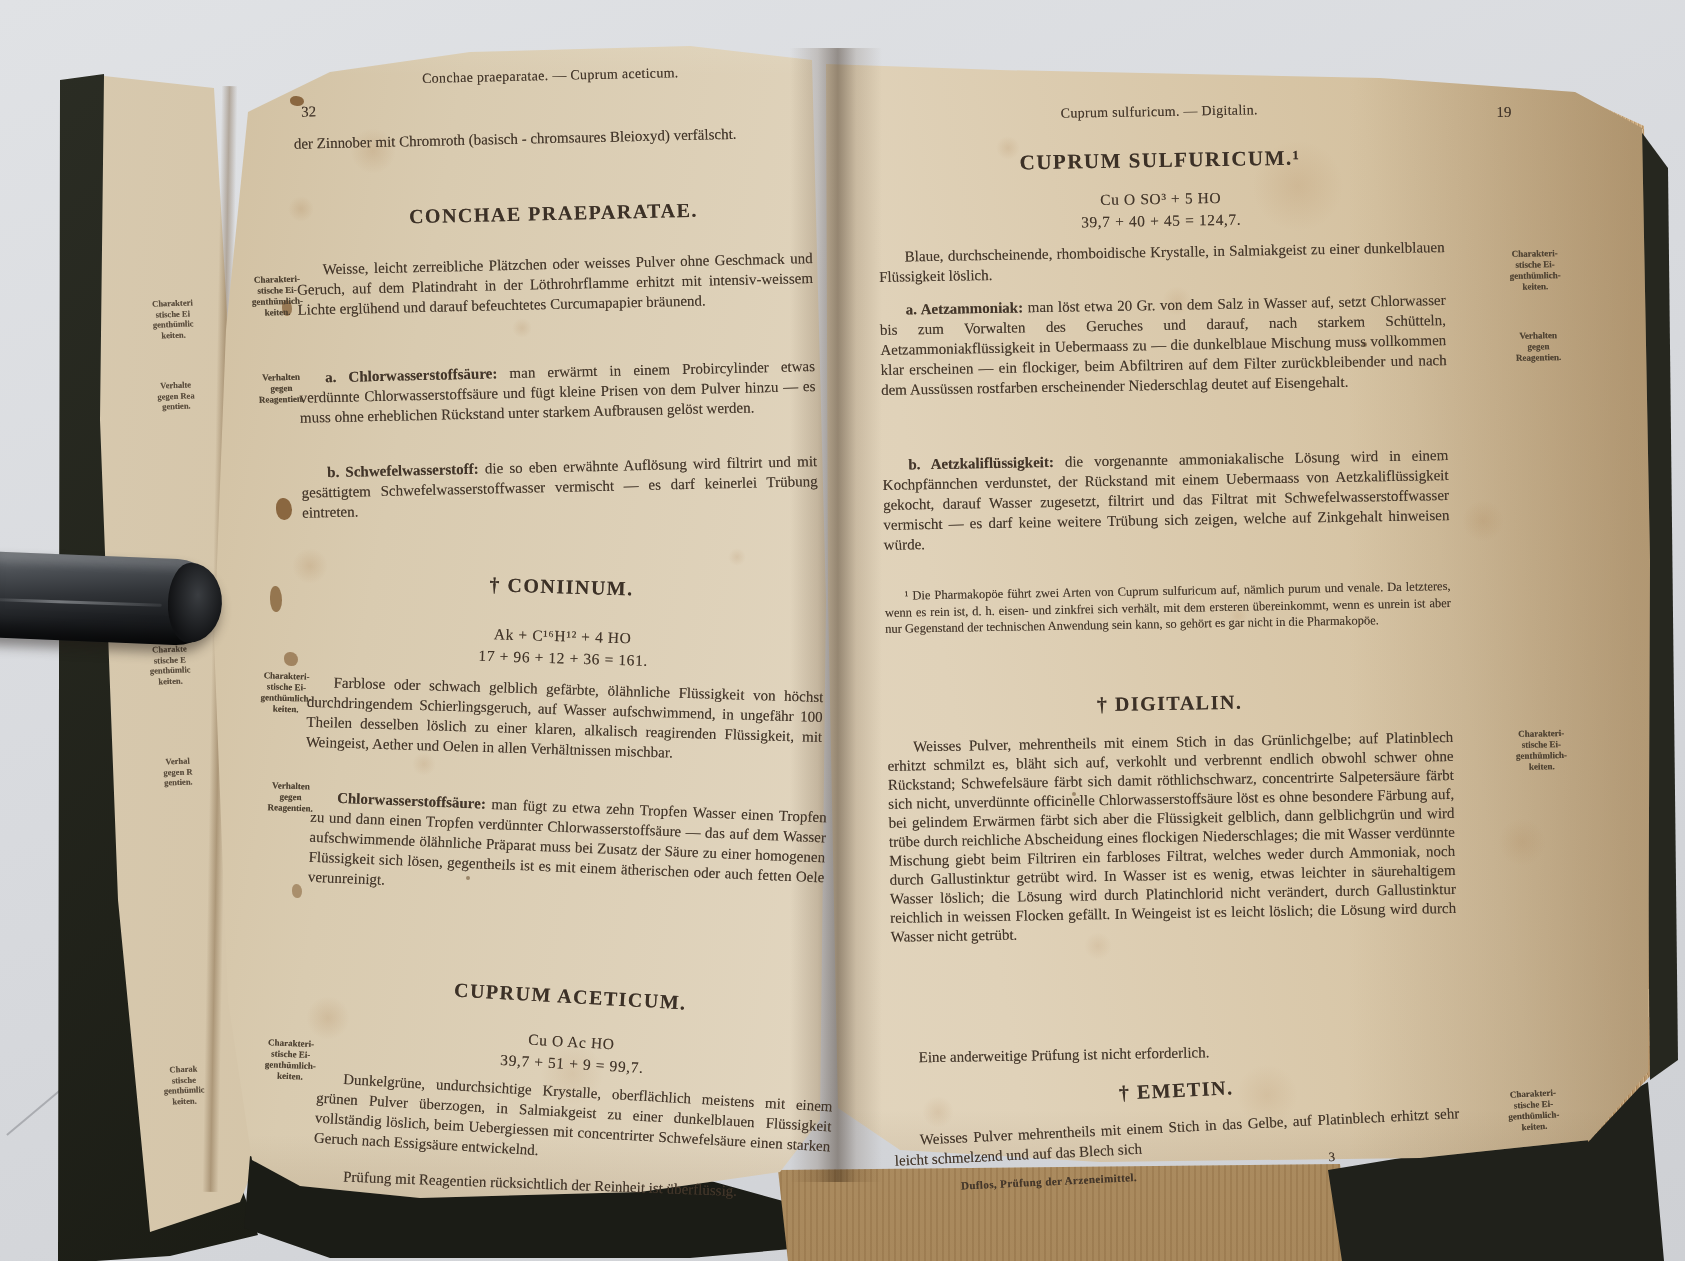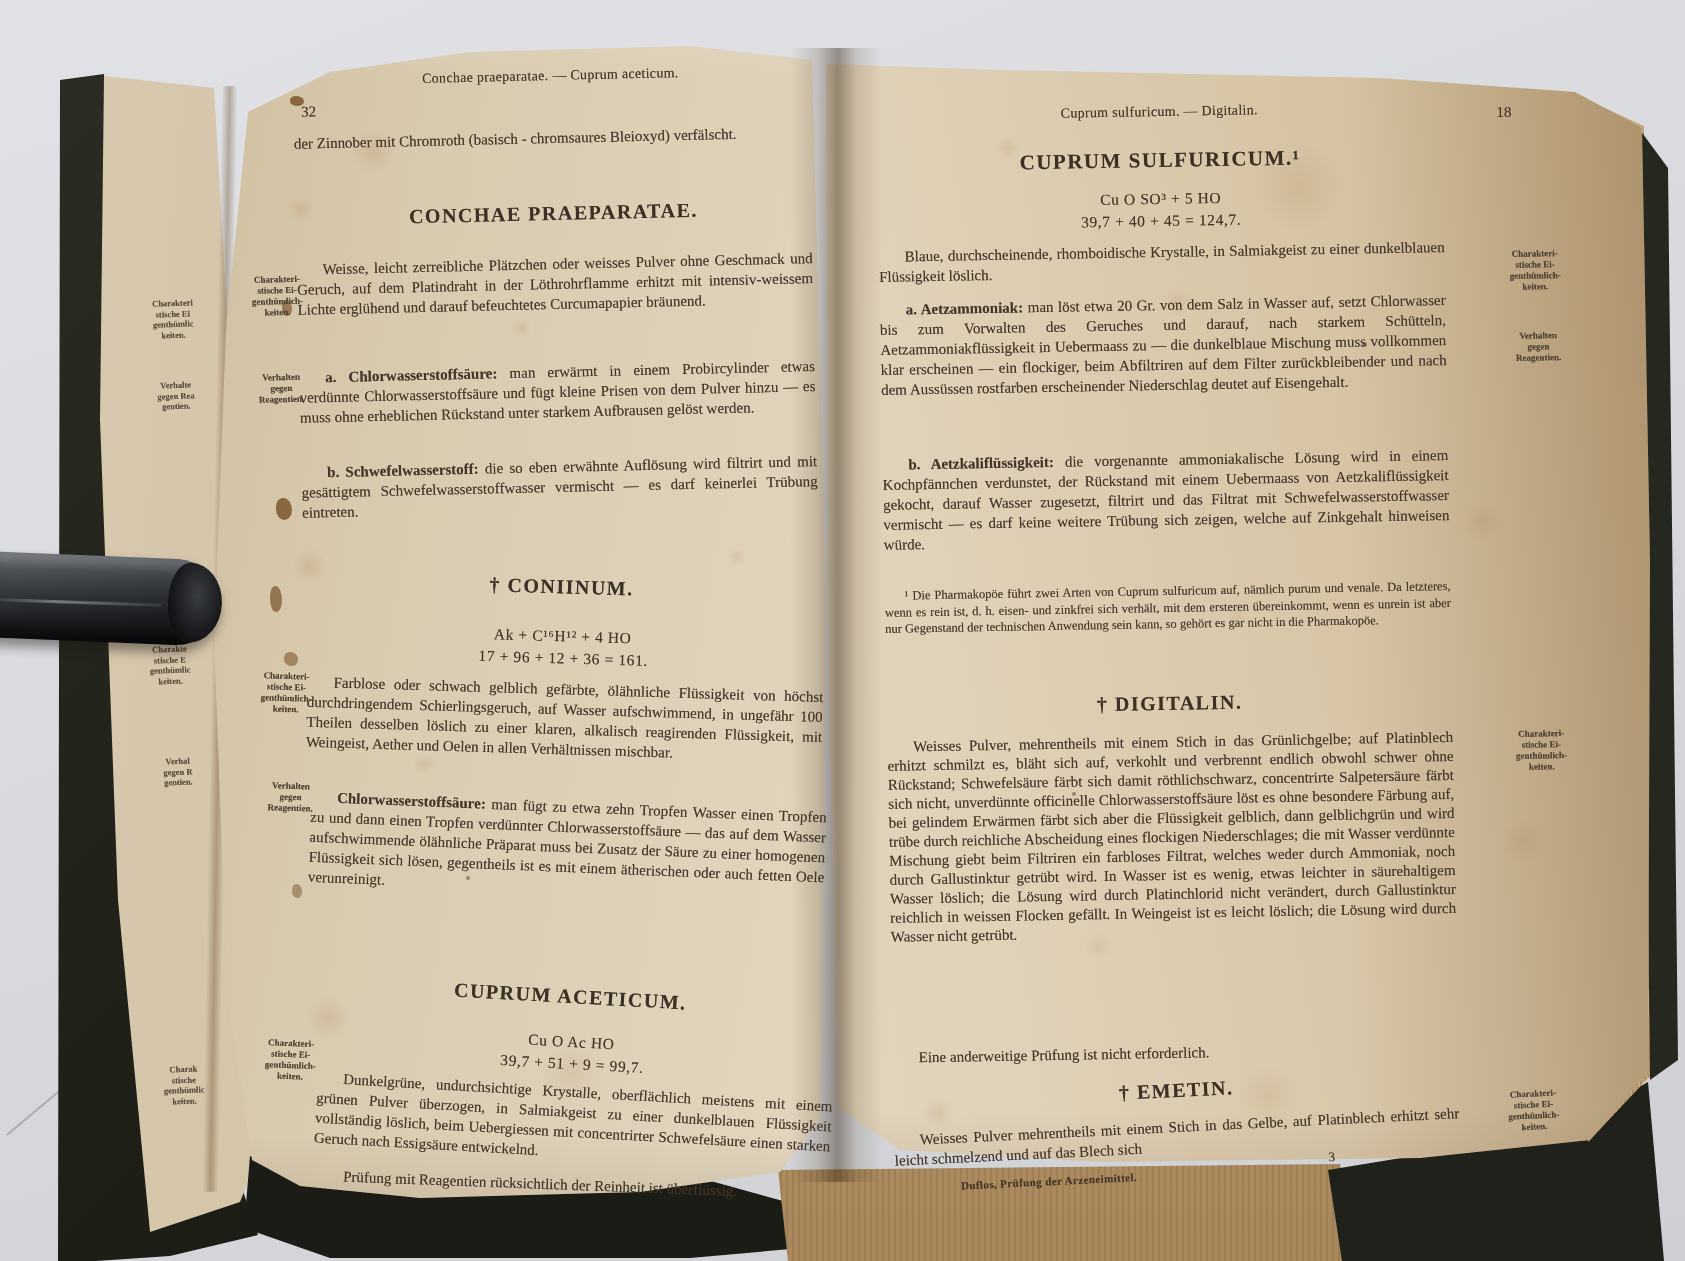--- a/index.html
+++ b/index.html
@@ -187,21 +187,21 @@
 gegen
 Reagentien.</div>
     <div class="mnote tb2" style="left:-58px;top:968px;">Charakteri-
 stische Ei-
 genthümlich-
 keiten.</div>
   </div>
 
   <div class="pagebox" style="left:876px;top:98px;width:566px;height:1120px;transform:rotate(-1deg);transform-origin:50% 0;">
     <div class="runhead" style="top:6px;">Cuprum sulfuricum. — Digitalin.</div>
-    <div class="pagenum" style="left:620px;top:12px;">18</div>
+    <div class="pagenum" style="left:620px;top:12px;">19</div>
 
     <div class="heading" style="top:50px;font-size:21px;">CUPRUM SULFURICUM.¹</div>
     <div class="formula" style="top:92px;">Cu O SO³ + 5 HO</div>
     <div class="formula" style="top:114px;">39,7 + 40 + 45 = 124,7.</div>
     <div class="body-p" style="top:144px;">Blaue, durchscheinende, rhomboidische Krystalle, in Salmiakgeist zu einer dunkelblauen Flüssigkeit löslich.</div>
     <div class="body-p" style="top:197px;"><b class="lead">a. Aetzammoniak:</b><span> man löst etwa 20 Gr. von dem Salz in Wasser auf, setzt Chlorwasser bis zum Vorwalten des Geruches und darauf, nach starkem Schütteln, Aetzammoniakflüssigkeit in Uebermaass zu — die dunkelblaue Mischung muss vollkommen klar erscheinen — ein flockiger, beim Abfiltriren auf dem Filter zurückbleibender und nach dem Aussüssen rostfarben erscheinender Niederschlag deutet auf Eisengehalt.</span></div>
     <div class="body-p" style="top:352px;"><b class="lead">b. Aetzkaliflüssigkeit:</b><span> die vorgenannte ammoniakalische Lösung wird in einem Kochpfännchen verdunstet, der Rückstand mit einem Uebermaass von Aetzkaliflüssigkeit gekocht, darauf Wasser zugesetzt, filtrirt und das Filtrat mit Schwefelwasserstoffwasser vermischt — es darf keine weitere Trübung sich zeigen, welche auf Zinkgehalt hinweisen würde.</span></div>
     <div class="footnote" style="top:485px;">¹ Die Pharmakopöe führt zwei Arten von Cuprum sulfuricum auf, nämlich purum und venale. Da letzteres, wenn es rein ist, d. h. eisen- und zinkfrei sich verhält, mit dem ersteren übereinkommt, wenn es unrein ist aber nur Gegenstand der technischen Anwendung sein kann, so gehört es gar nicht in die Pharmakopöe.</div>
 
     <div class="heading" style="top:594px;">† DIGITALIN.</div>

